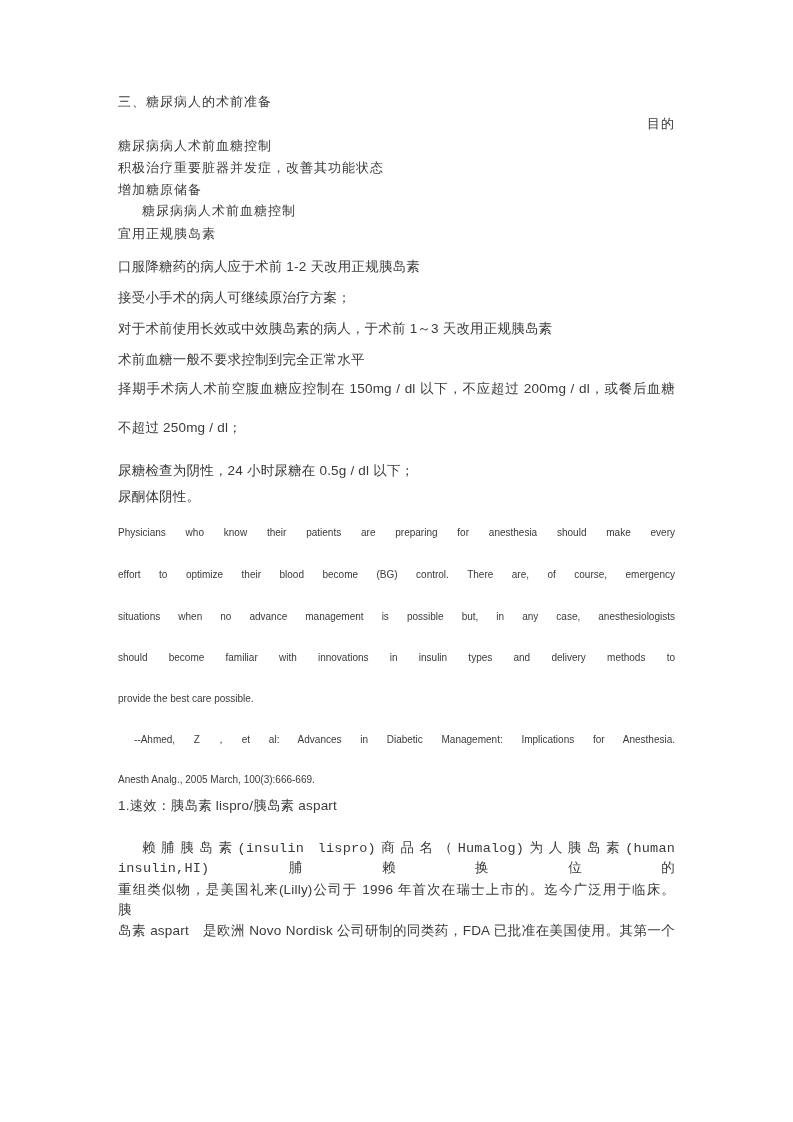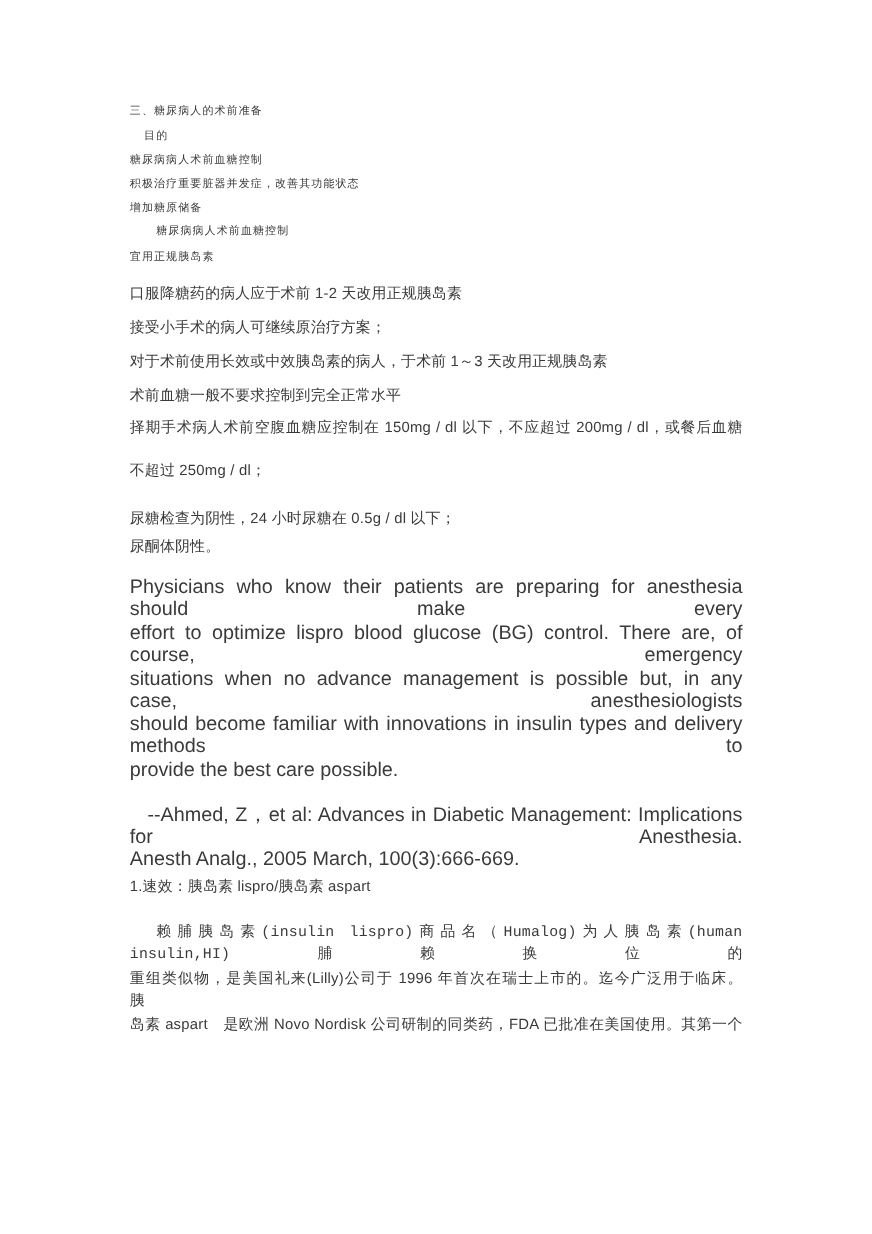--- a/index.html
+++ b/index.html
@@ -17,26 +17,26 @@
     width:557px;
   }
   .ln {
     display:block;
     font-size:13.5px;
     line-height:20px;
     white-space:pre-wrap;
     letter-spacing:0.2px;
   }
   
-  .serif { font-family:"Liberation Serif","DejaVu Serif",serif; font-size:10px; letter-spacing:1px; }
-  .en { font-size:18px; letter-spacing:0; }
+  .serif { font-family:"Liberation Serif","DejaVu Serif",serif; font-size:13px; letter-spacing:1px; }
+  .en { font-size:10px; letter-spacing:0; }
   
   .j { text-align:justify; text-align-last:justify; }
   
-  .i13 { text-indent:13px; }
+  .i13 { text-indent:13px;text-align:right; }
   .i16 { text-indent:16px; }
   .i24 { text-indent:24px;font-family:Liberation Mono, monospace; }
   
   .h22{height:22px}.h26{height:26px}.h29{height:29px}.h31{height:31px}
   .h33{height:33px}.h36{height:36px}.h39{height:39px}.h40{height:40px}
   .h41{height:41px}.h42{height:42px}.h43{height:43px}
 </style>
 </head>
 <body>
 
@@ -54,21 +54,21 @@
     <div class="ln h31">口服降糖药的病人应于术前 1-2 天改用正规胰岛素</div>
     <div class="ln h31">接受小手术的病人可继续原治疗方案；</div>
     <div class="ln h31">对于术前使用长效或中效胰岛素的病人，于术前 1～3 天改用正规胰岛素</div>
     <div class="ln h29">术前血糖一般不要求控制到完全正常水平</div>
     <div class="ln h39 j">择期手术病人术前空腹血糖应控制在 150mg / dl 以下，不应超过 200mg / dl，或餐后血糖</div>
     <div class="ln h43">不超过 250mg / dl；</div>
     <div class="ln h26">尿糖检查为阴性，24 小时尿糖在 0.5g / dl 以下；</div>
     <div class="ln h36">尿酮体阴性。</div>
 
     <div class="ln en h42 j">Physicians who know their patients are preparing for anesthesia should make every</div>
-    <div class="ln en h42 j">effort to optimize lispro blood glucose (BG) control. There are, of course, emergency</div>
+    <div class="ln en h42 j">effort to optimize their blood become (BG) control. There are, of course, emergency</div>
     <div class="ln en h41 j">situations when no advance management is possible but, in any case, anesthesiologists</div>
     <div class="ln en h41 j">should become familiar with innovations in insulin types and delivery methods to</div>
     <div class="ln en h41">provide the best care possible.</div>
     <div class="ln en h40 j i16">--Ahmed, Z，et al: Advances in Diabetic Management: Implications for Anesthesia.</div>
     <div class="ln en h26">Anesth Analg., 2005 March, 100(3):666-669.</div>
 
     <div class="ln h43">1.速效：胰岛素 lispro/胰岛素 aspart</div>
     <div class="ln h41 j i24">赖脯胰岛素(insulin lispro)商品名（Humalog)为人胰岛素(human insulin,HI)脯赖换位的</div>
     <div class="ln h41 j">重组类似物，是美国礼来(Lilly)公司于 1996 年首次在瑞士上市的。迄今广泛用于临床。　　胰</div>
     <div class="ln h41 j">岛素 aspart　是欧洲 Novo Nordisk 公司研制的同类药，FDA 已批准在美国使用。其第一个</div>

